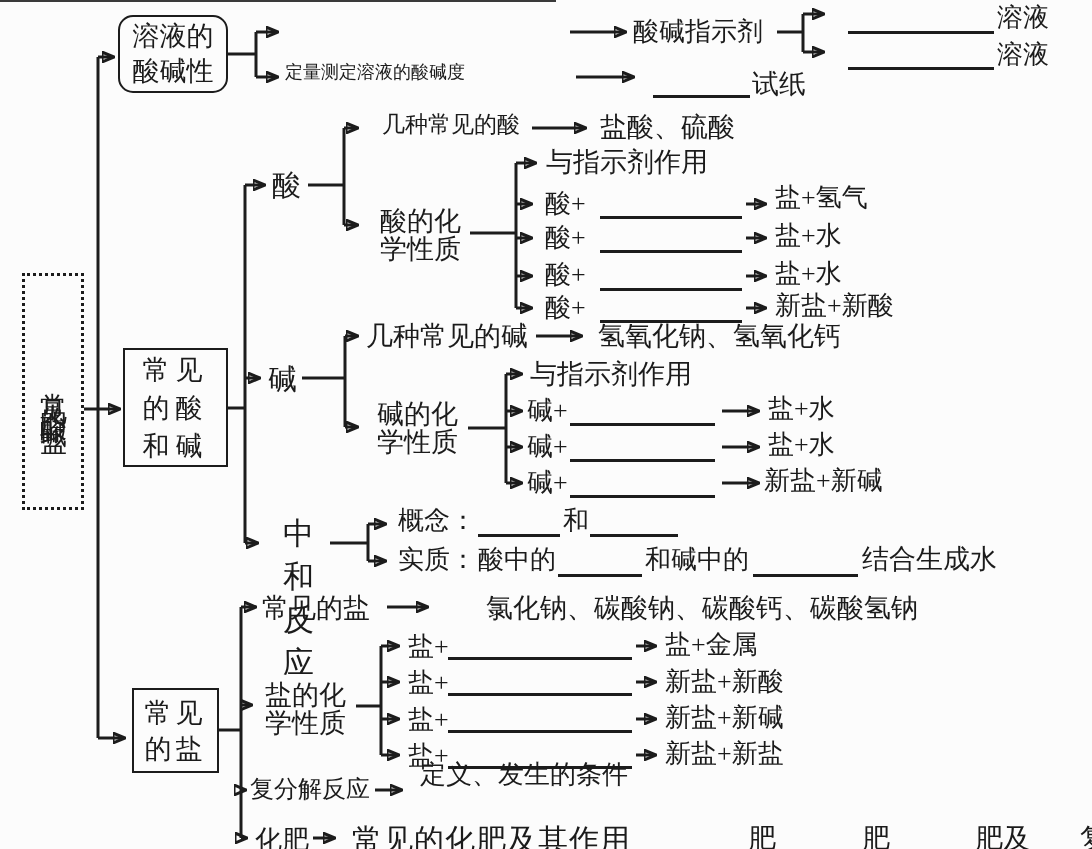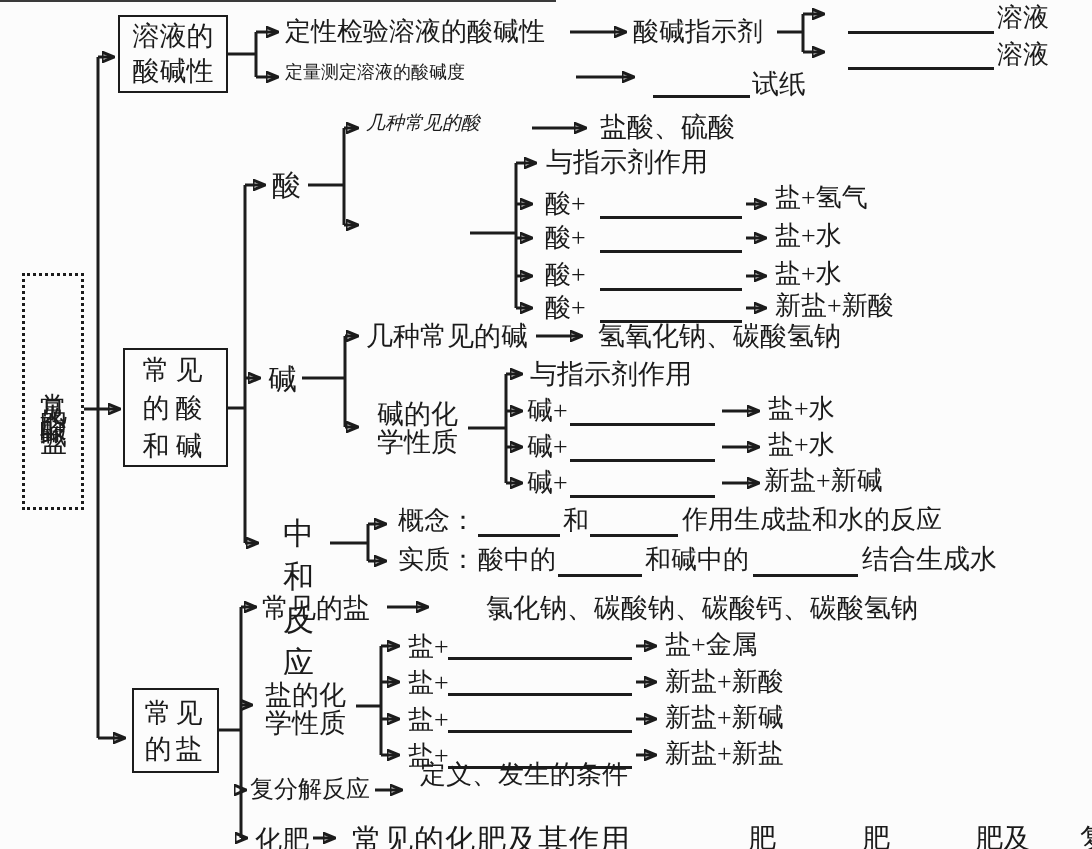--- a/index.html
+++ b/index.html
@@ -111,82 +111,81 @@
     <path d="M636,719 H655" marker-end="url(#arw)"></path>
     <path d="M636,755 H655" marker-end="url(#arw)"></path>
     <path d="M375,790 H401" marker-end="url(#arw)"></path>
     <path d="M313,838 H334" marker-end="url(#arw)"></path>
   </svg>
 
   <div class="nodebox" style="left:22px;top:273px;width:56px;height:231px;border-style:dotted;border-width:3px;">
     <span class="t" style="position:static;writing-mode:vertical-rl;text-orientation:upright;font-size:27px;letter-spacing:7px;">常见的酸碱盐</span>
   </div>
 
-  <div class="nodebox wrap" style="left:118px;top:15px;width:106px;height:74px;font-size:27px;line-height:35px;">
+  <div class="nodebox wrap" style="left:118px;top:15px;width:106px;height:74px;font-size:27px;line-height:35px;border-radius:15px;">
     <span>溶液的酸碱性</span>
   </div>
-  <div class="t" style="left:285px;top:18px;font-size:26px;">定性检验溶液的酸碱性</div>
   <div class="t" style="left:633px;top:18px;font-size:26px;">酸碱指示剂</div>
   <div class="blank" style="left:848px;top:31px;width:146px;"></div>
   <div class="t" style="left:997px;top:4px;font-size:26px;">溶液</div>
   <div class="blank" style="left:848px;top:67px;width:146px;"></div>
   <div class="t" style="left:997px;top:41px;font-size:26px;">溶液</div>
   <div class="t" style="left:285px;top:63px;font-size:18px;">定量测定溶液的酸碱度</div>
   <div class="blank" style="left:653px;top:95px;width:97px;"></div>
   <div class="t" style="left:752px;top:70px;font-size:27px;">试纸</div>
 
   <div class="nodebox wrap" style="left:123px;top:348px;width:101px;height:115px;font-size:27px;line-height:38px;letter-spacing:6px;">
     <span style="width:66px;">常见的酸和碱</span>
   </div>
 
   <div class="t" style="left:272px;top:170px;font-size:29px;">酸</div>
-  <div class="t" style="left:366px;top:113px;font-size:19px;font-style:italic;">几种常见的酸</div>
+  <div class="t" style="left:382px;top:113px;font-size:23px;">几种常见的酸</div>
   <div class="t" style="left:600px;top:113px;font-size:27px;">盐酸、硫酸</div>
+  <div class="t wrap" style="left:380px;top:207px;width:86px;font-size:27px;line-height:28px;">酸的化学性质</div>
   <div class="t" style="left:546px;top:148px;font-size:27px;">与指示剂作用</div>
 
   <div class="t" style="left:545px;top:190px;font-size:26px;">酸+</div>
   <div class="blank" style="left:600px;top:216px;width:142px;"></div>
   <div class="t" style="left:775px;top:184px;font-size:26px;">盐+氢气</div>
 
   <div class="t" style="left:545px;top:224px;font-size:26px;">酸+</div>
   <div class="blank" style="left:600px;top:250px;width:142px;"></div>
   <div class="t" style="left:775px;top:222px;font-size:26px;">盐+水</div>
 
   <div class="t" style="left:545px;top:261px;font-size:26px;">酸+</div>
   <div class="blank" style="left:600px;top:288px;width:142px;"></div>
   <div class="t" style="left:775px;top:260px;font-size:26px;">盐+水</div>
 
   <div class="t" style="left:545px;top:294px;font-size:26px;">酸+</div>
   <div class="blank" style="left:600px;top:320px;width:142px;"></div>
   <div class="t" style="left:775px;top:292px;font-size:26px;">新盐+新酸</div>
 
   <div class="t" style="left:268px;top:364px;font-size:29px;">碱</div>
   <div class="t" style="left:366px;top:322px;font-size:27px;">几种常见的碱</div>
-  <div class="t" style="left:598px;top:322px;font-size:27px;">氢氧化钠、碳酸氢钠</div>
+  <div class="t" style="left:598px;top:322px;font-size:27px;">氢氧化钠、氢氧化钙</div>
   <div class="t wrap" style="left:377px;top:400px;width:86px;font-size:27px;line-height:28px;">碱的化学性质</div>
   <div class="t" style="left:530px;top:360px;font-size:27px;">与指示剂作用</div>
 
   <div class="t" style="left:527px;top:397px;font-size:26px;">碱+</div>
   <div class="blank" style="left:570px;top:423px;width:145px;"></div>
   <div class="t" style="left:768px;top:395px;font-size:26px;">盐+水</div>
 
   <div class="t" style="left:527px;top:433px;font-size:26px;">碱+</div>
   <div class="blank" style="left:570px;top:459px;width:145px;"></div>
   <div class="t" style="left:768px;top:431px;font-size:26px;">盐+水</div>
 
   <div class="t" style="left:527px;top:469px;font-size:26px;">碱+</div>
   <div class="blank" style="left:570px;top:495px;width:145px;"></div>
   <div class="t" style="left:764px;top:467px;font-size:26px;">新盐+新碱</div>
 
   <div class="t wrap" style="left:283px;top:512px;width:58px;font-size:31px;line-height:43px;">中和反应</div>
   <div class="t" style="left:398px;top:507px;font-size:26px;">概念：</div>
   <div class="blank" style="left:478px;top:534px;width:82px;"></div>
   <div class="t" style="left:563px;top:507px;font-size:26px;">和</div>
   <div class="blank" style="left:590px;top:534px;width:88px;"></div>
-  <div class="t" style="left:682px;top:506px;font-size:26px;">作用生成盐和水的反应</div>
   <div class="t" style="left:398px;top:546px;font-size:26px;">实质：</div>
   <div class="t" style="left:478px;top:546px;font-size:26px;">酸中的</div>
   <div class="blank" style="left:558px;top:574px;width:84px;"></div>
   <div class="t" style="left:645px;top:546px;font-size:26px;">和碱中的</div>
   <div class="blank" style="left:753px;top:574px;width:105px;"></div>
   <div class="t" style="left:862px;top:545px;font-size:27px;">结合生成水</div>
 
   <div class="nodebox wrap" style="left:132px;top:688px;width:83px;height:81px;font-size:27px;line-height:36px;letter-spacing:4px;">
     <span style="width:62px;">常见的盐</span>
   </div>

